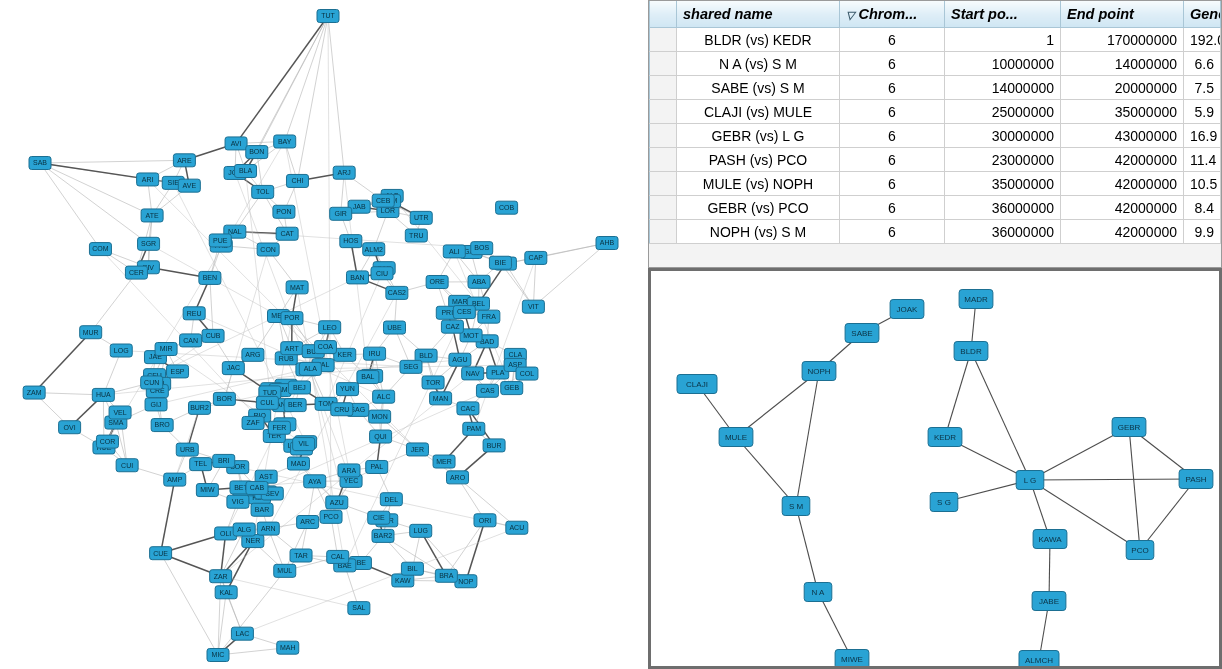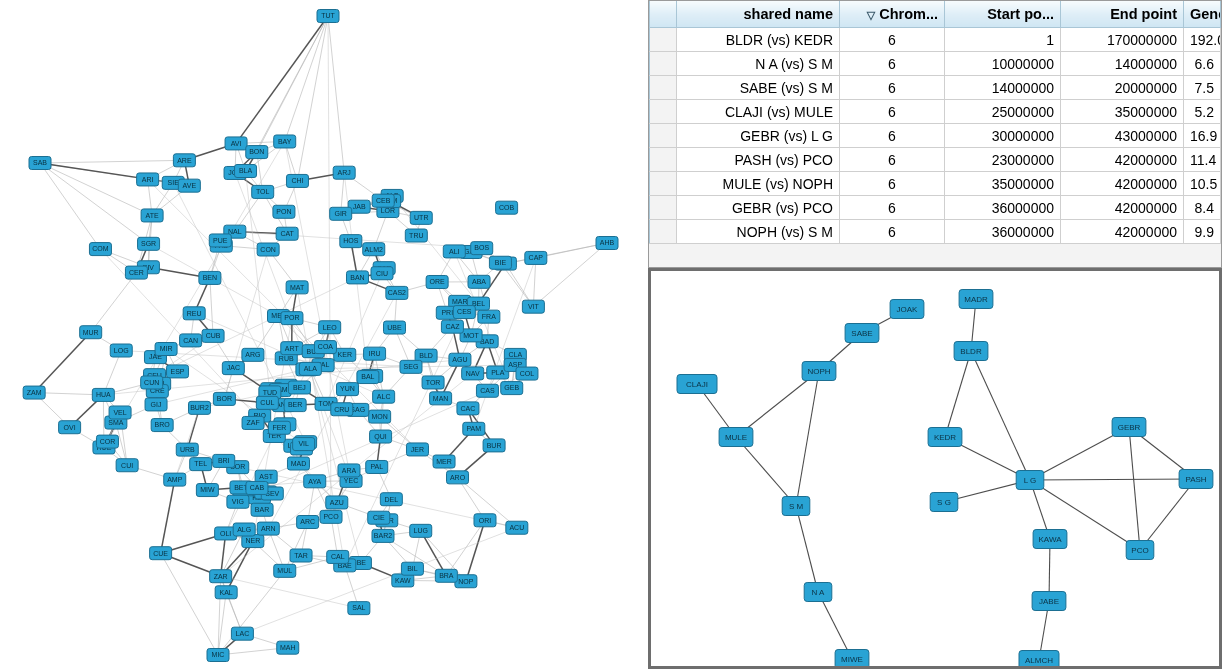--- a/index.html
+++ b/index.html
@@ -48,37 +48,38 @@
     table-layout: fixed;
   }
   table.data-table th {
     background: linear-gradient(to bottom, #f7fbfd 0%, #dfeef7 50%, #cfe6f3 100%);
     border: 1px solid #a9c6d6;
     border-top: none;
     height: 24px;
     font-weight: bold;
     font-size: 14.5px;
     padding: 1px 6px;
-    text-align: right;
+    text-align: left;
     white-space: nowrap;
     overflow: hidden;
+    font-style: italic;
   }
   table.data-table td {
     border-right: 1px solid #cfcfcf;
     border-bottom: 1px solid #cfcfcf;
     height: 21px;
     padding: 1px 6px;
     background: #ffffff;
     white-space: nowrap;
     overflow: hidden;
     font-size: 14px;
   }
   td.num { text-align: right; }
   td.center { text-align: center; }
-  td.txt { text-align: right; }
+  td.txt { text-align: center; }
   .filter-glyph {
     display: inline-block;
     margin-right: 4px;
     color: #3c5a6b;
     font-size: 11px;
     vertical-align: middle;
   }
   .corner-cell {
     width: 14px;
     background: linear-gradient(to bottom, #f7fbfd 0%, #dfeef7 50%, #cfe6f3 100%);
@@ -1444,21 +1445,21 @@
             <td class="num">14000000</td>
             <td class="num">20000000</td>
             <td class="num">7.5</td>
           </tr>
           <tr>
             <td class="corner-cell" style="background: rgb(243, 243, 243);"></td>
             <td class="txt">CLAJI (vs) MULE</td>
             <td class="center">6</td>
             <td class="num">25000000</td>
             <td class="num">35000000</td>
-            <td class="num">5.2</td>
+            <td class="num">5.9</td>
           </tr>
           <tr>
             <td class="corner-cell" style="background: rgb(243, 243, 243);"></td>
             <td class="txt">GEBR (vs) L G</td>
             <td class="center">6</td>
             <td class="num">30000000</td>
             <td class="num">43000000</td>
             <td class="num">16.9</td>
           </tr>
           <tr>

